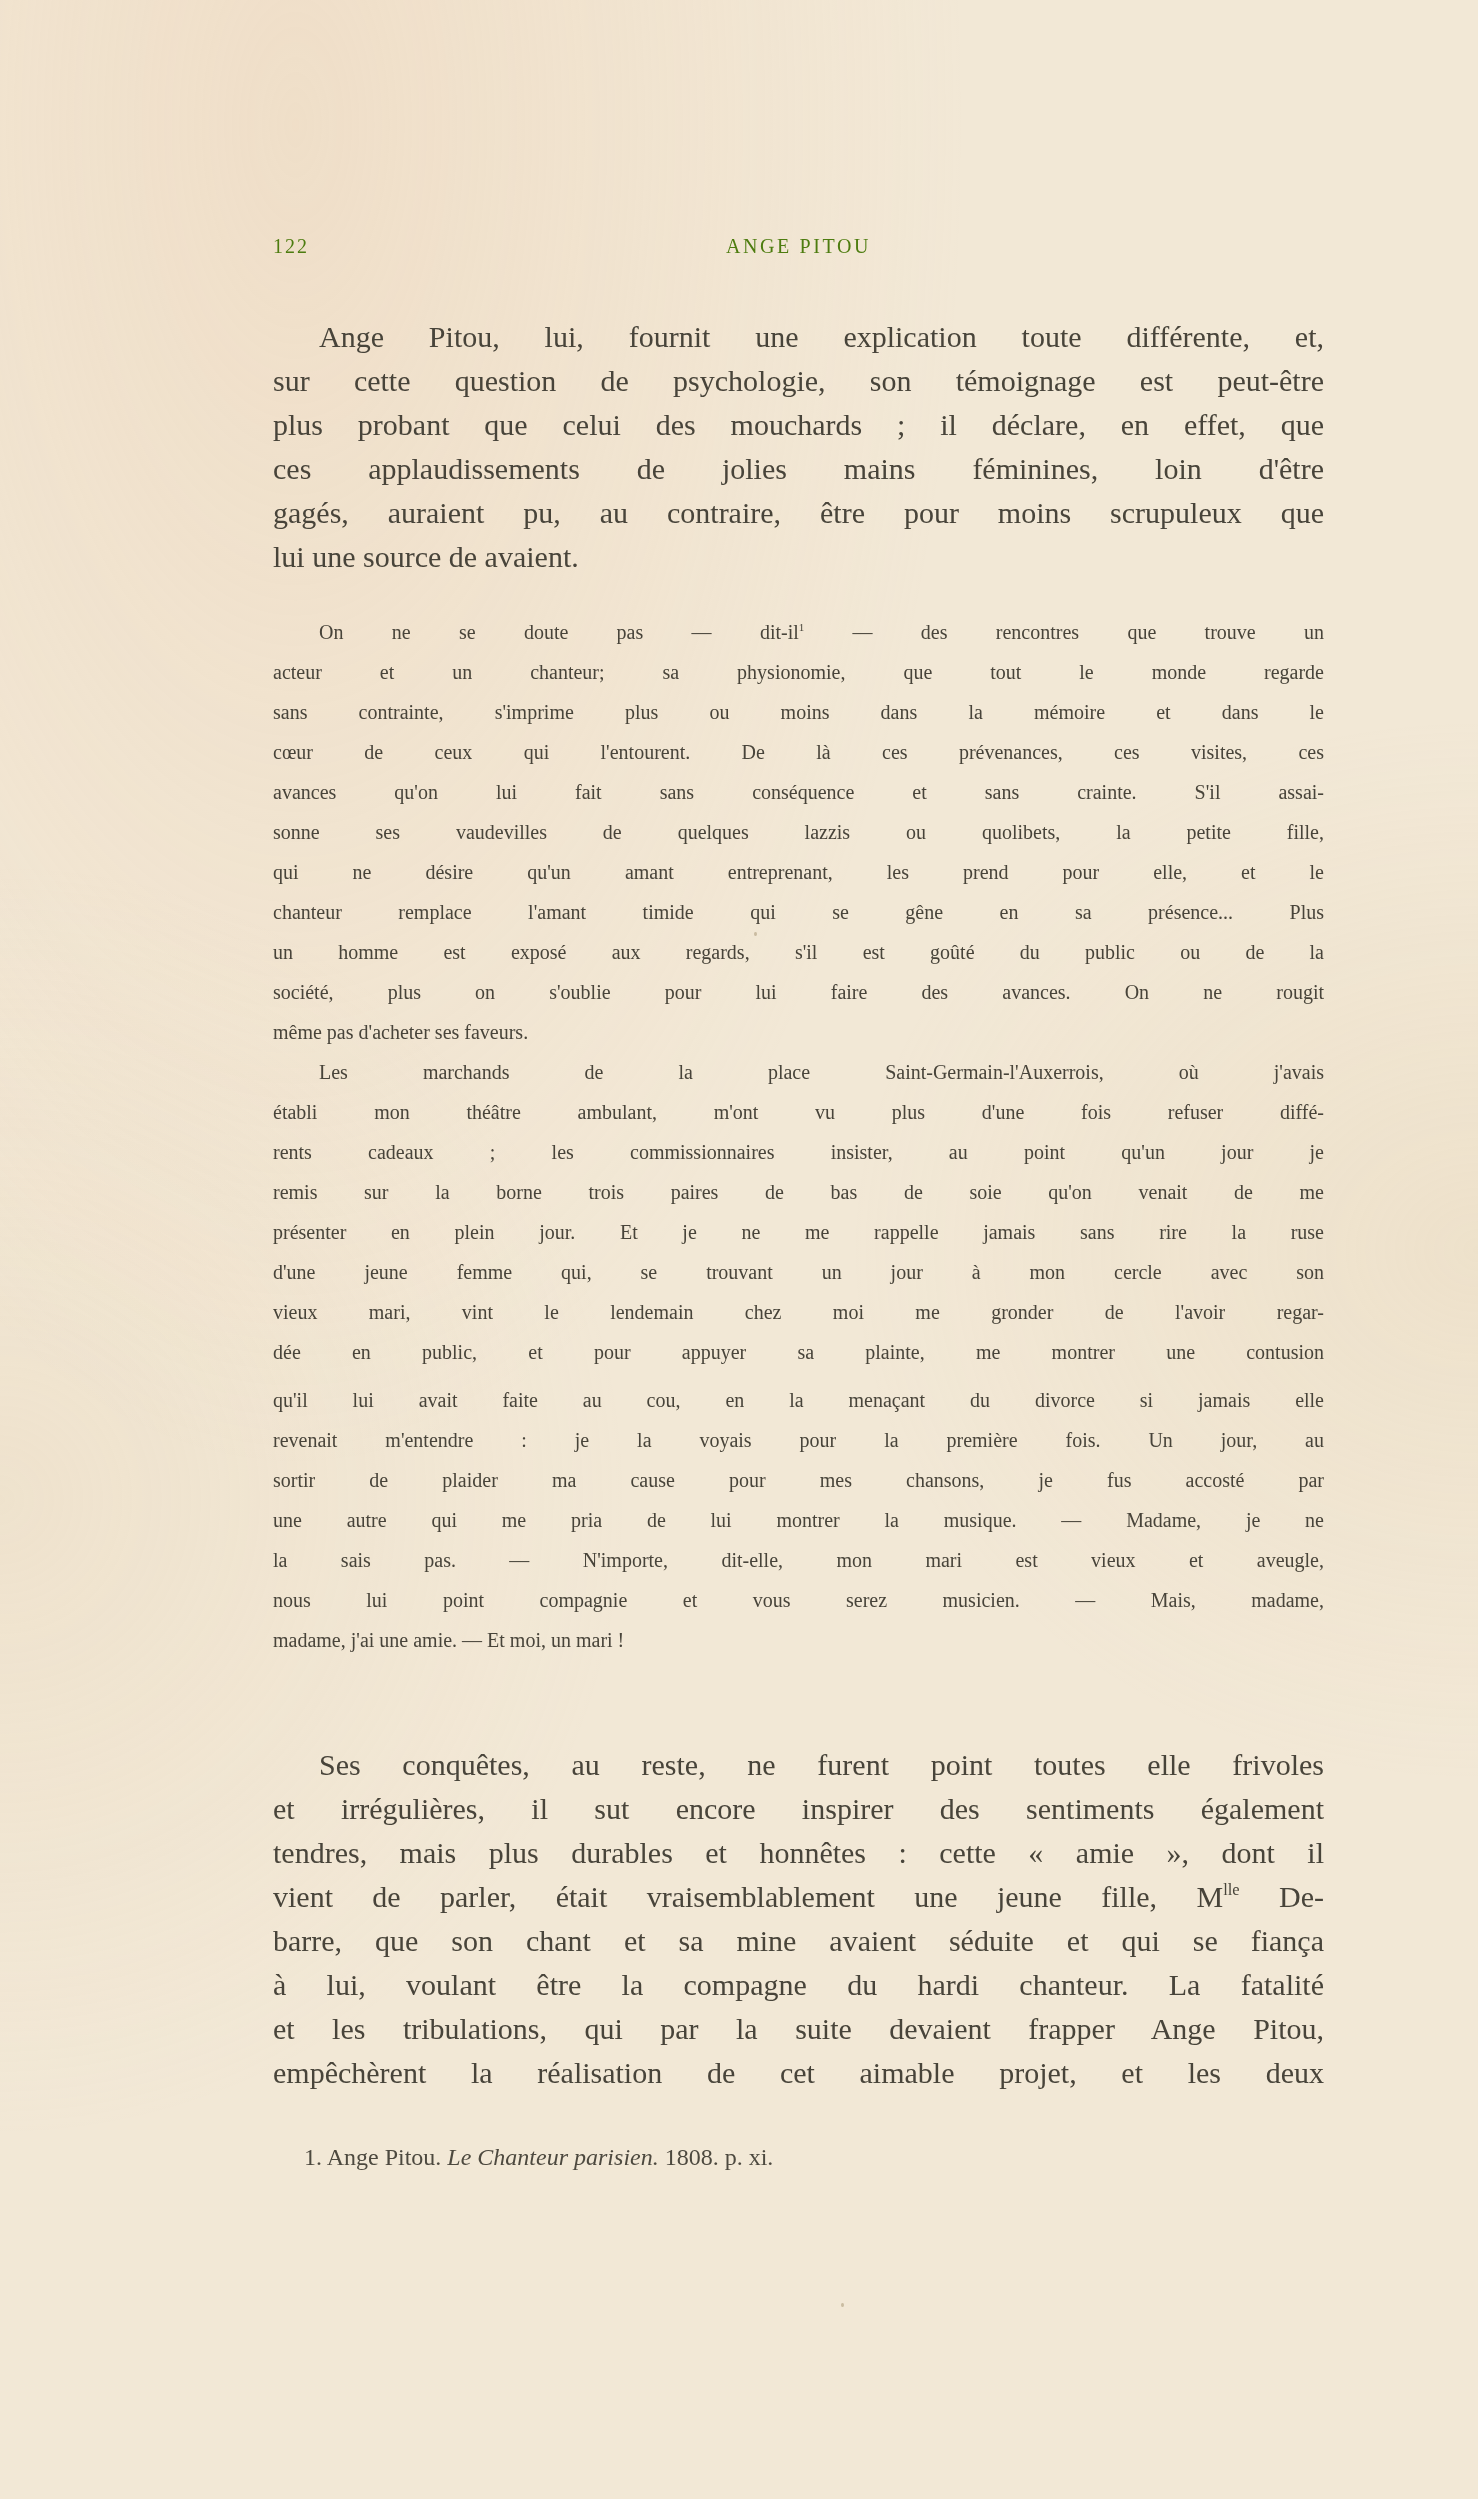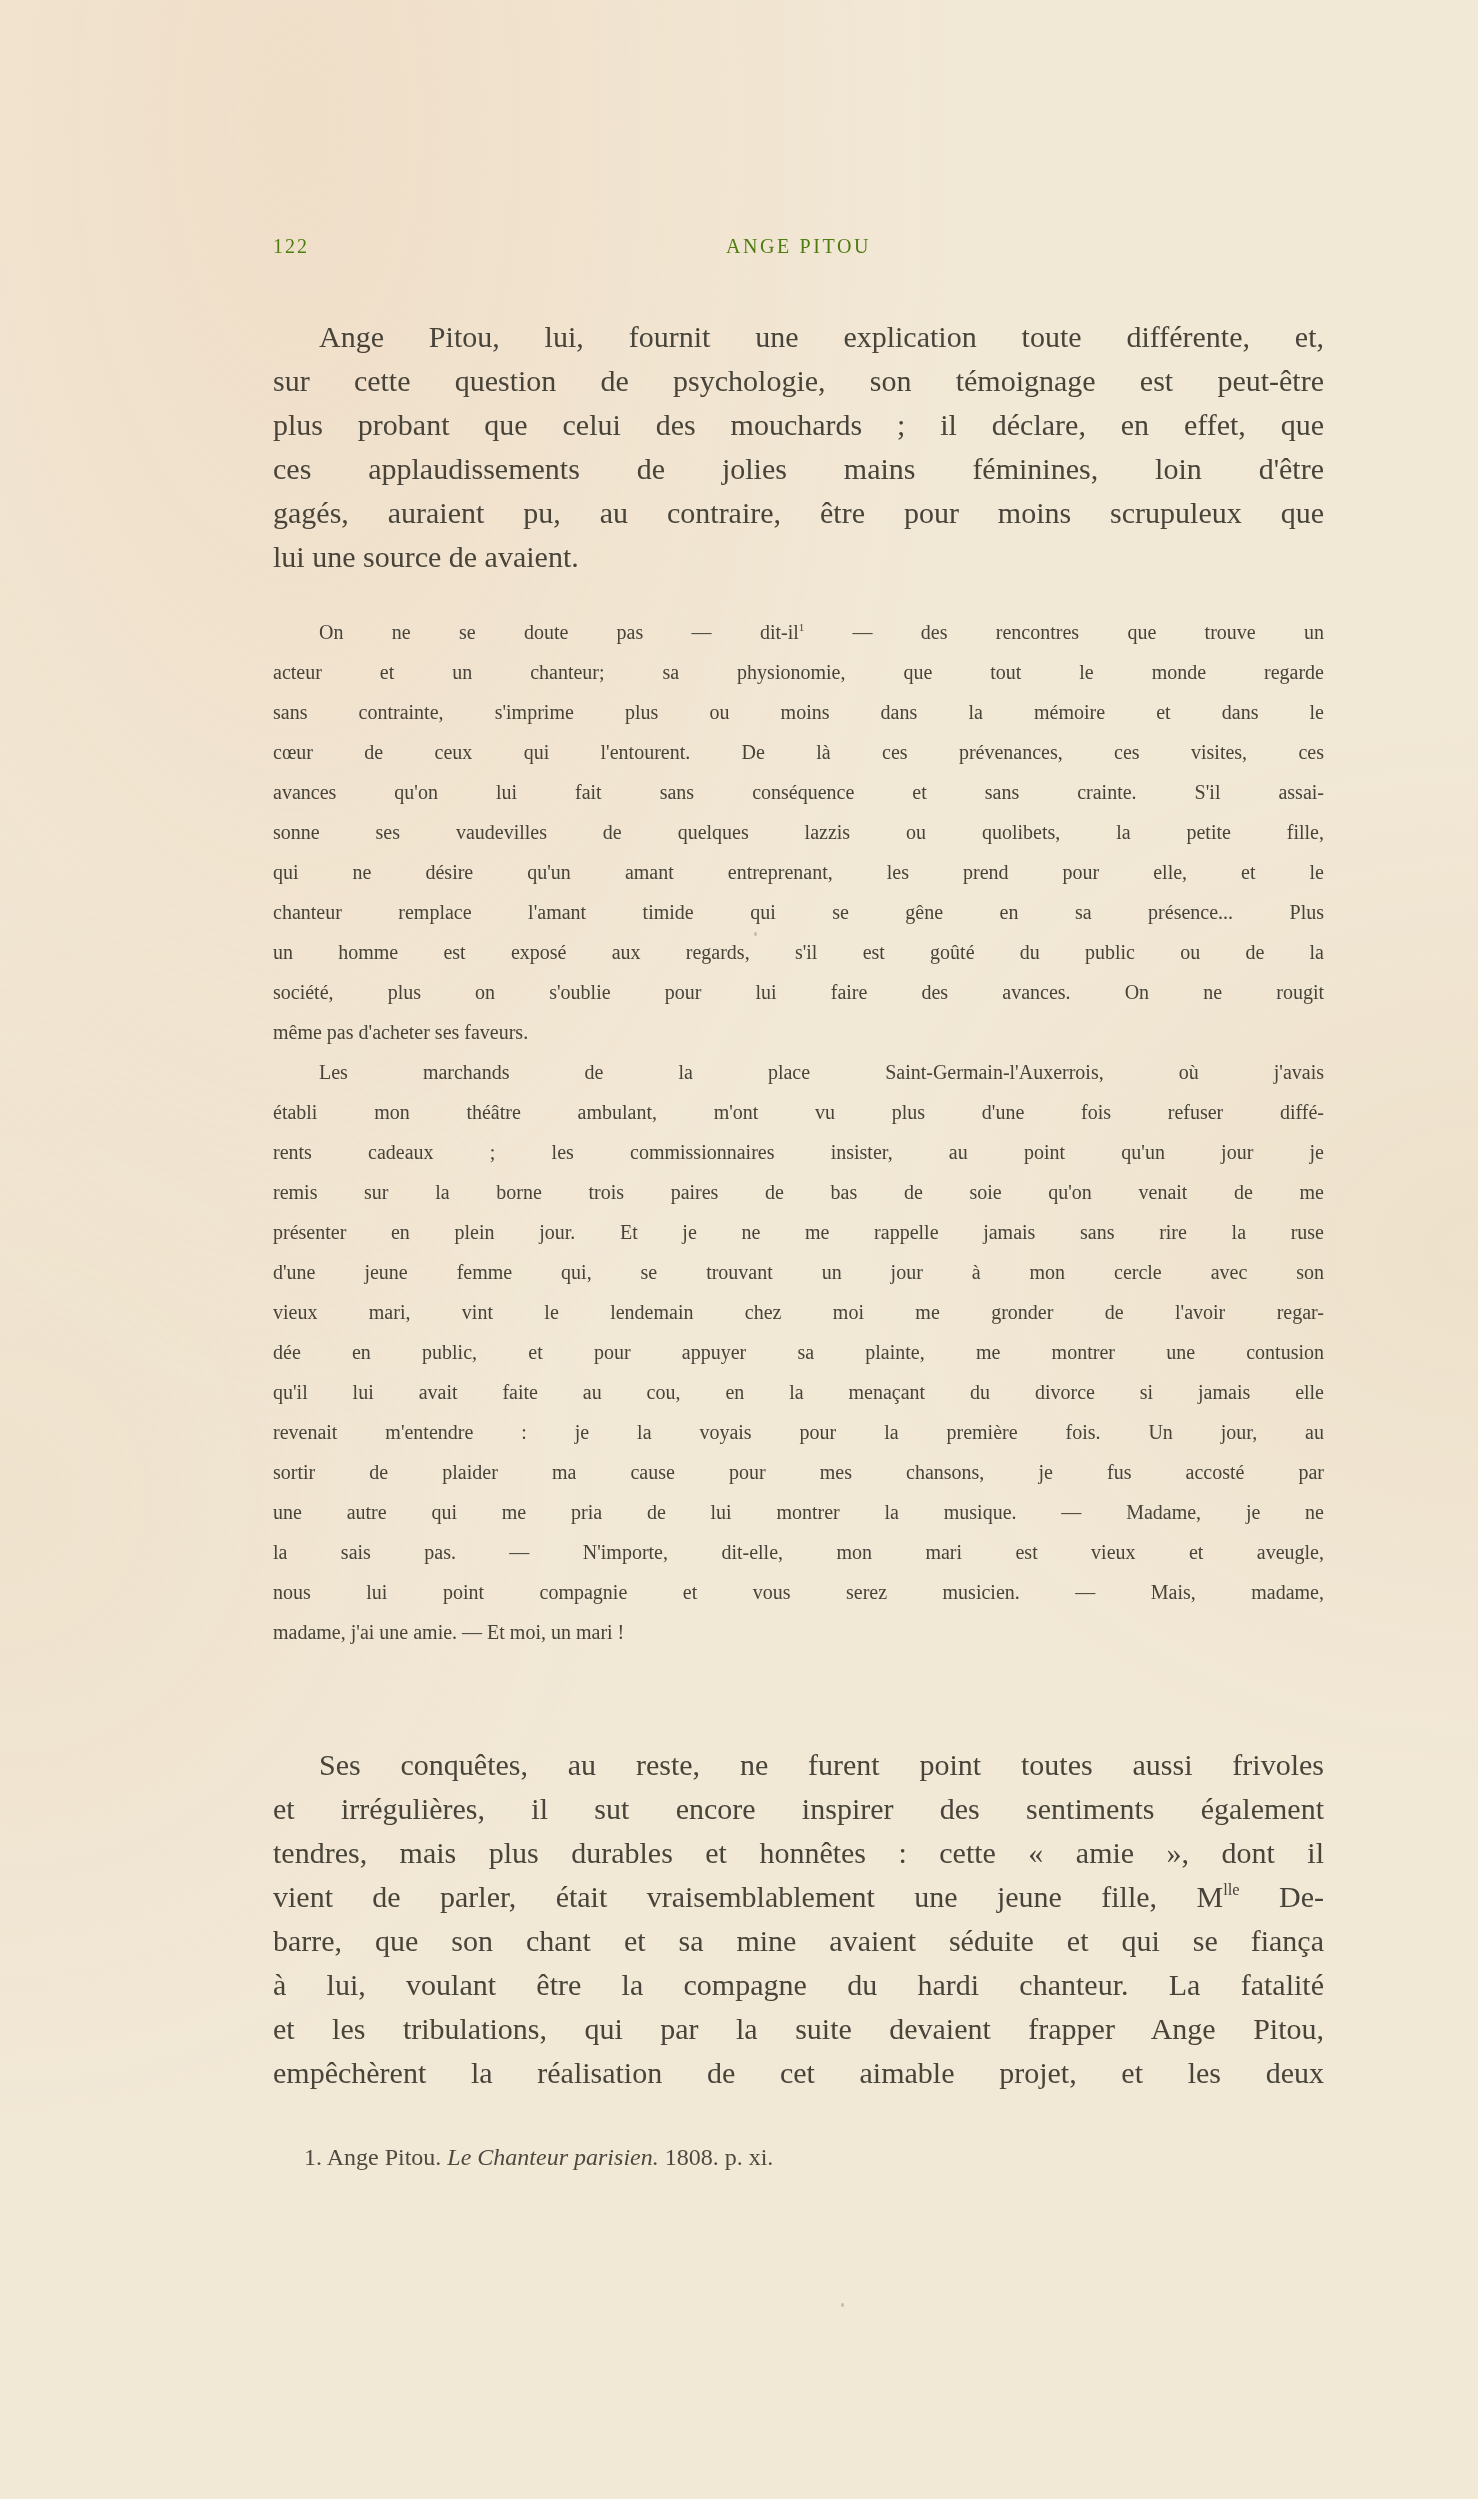--- a/index.html
+++ b/index.html
@@ -69,31 +69,31 @@
     <span class="line" style="white-space: nowrap; word-spacing: 0px;">société, plus on s'oublie pour lui faire des avances. On ne rougit</span>
     <span class="line last">même pas d'acheter ses faveurs.</span>
     <span class="line indent" style="white-space: nowrap; word-spacing: 0px;">Les marchands de la place Saint-Germain-l'Auxerrois, où j'avais</span>
     <span class="line" style="white-space: nowrap; word-spacing: 0px;">établi mon théâtre ambulant, m'ont vu plus d'une fois refuser diffé-</span>
     <span class="line" style="white-space: nowrap; word-spacing: 0px;">rents cadeaux ; les commissionnaires insister, au point qu'un jour je</span>
     <span class="line" style="white-space: nowrap; word-spacing: 0px;">remis sur la borne trois paires de bas de soie qu'on venait de me</span>
     <span class="line" style="white-space: nowrap; word-spacing: 0px;">présenter en plein jour. Et je ne me rappelle jamais sans rire la ruse</span>
     <span class="line" style="white-space: nowrap; word-spacing: 0px;">d'une jeune femme qui, se trouvant un jour à mon cercle avec son</span>
     <span class="line" style="white-space: nowrap; word-spacing: 0px;">vieux mari, vint le lendemain chez moi me gronder de l'avoir regar-</span>
     <span class="line" style="white-space: nowrap; word-spacing: 0px;">dée en public, et pour appuyer sa plainte, me montrer une contusion</span>
-    <span class="line" style="white-space: nowrap; word-spacing: 0px;">qu'il lui avait faite au cou, en la menaçant du divorce si jamais elle</span>
+    <span class="line" style="white-space: nowrap; word-spacing: 0px; margin-top: 8px;">qu'il lui avait faite au cou, en la menaçant du divorce si jamais elle</span>
     <span class="line" style="white-space: nowrap; word-spacing: 0px;">revenait m'entendre : je la voyais pour la première fois. Un jour, au</span>
     <span class="line" style="white-space: nowrap; word-spacing: 0px;">sortir de plaider ma cause pour mes chansons, je fus accosté par</span>
     <span class="line" style="white-space: nowrap; word-spacing: 0px;">une autre qui me pria de lui montrer la musique. — Madame, je ne</span>
     <span class="line" style="white-space: nowrap; word-spacing: 0px;">la sais pas. — N'importe, dit-elle, mon mari est vieux et aveugle,</span>
     <span class="line" style="white-space: nowrap; word-spacing: 0px;">nous lui point compagnie et vous serez musicien. — Mais, madame,</span>
     <span class="line last">madame, j'ai une amie. — Et moi, un mari !</span>
   </div>
 
   <div class="block p-main" style="top:1743px;">
-    <span class="line indent" style="white-space: nowrap; word-spacing: 0px;">Ses conquêtes, au reste, ne furent point toutes aussi frivoles</span>
+    <span class="line indent" style="white-space: nowrap; word-spacing: 0px;">Ses conquêtes, au reste, ne furent point toutes elle frivoles</span>
     <span class="line" style="white-space: nowrap; word-spacing: 0px;">et irrégulières, il sut encore inspirer des sentiments également</span>
     <span class="line" style="white-space: nowrap; word-spacing: 0px;">tendres, mais plus durables et honnêtes : cette « amie », dont il</span>
     <span class="line" style="white-space: nowrap; word-spacing: 0px;"><span>vient de parler, était vraisemblablement une jeune fille, M</span><sup>lle</sup><span> De-</span></span>
     <span class="line" style="white-space: nowrap; word-spacing: 0px;">barre, que son chant et sa mine avaient séduite et qui se fiança</span>
     <span class="line" style="white-space: nowrap; word-spacing: 0px;">à lui, voulant être la compagne du hardi chanteur. La fatalité</span>
     <span class="line" style="white-space: nowrap; word-spacing: 0px;">et les tribulations, qui par la suite devaient frapper Ange Pitou,</span>
     <span class="line" style="white-space: nowrap; word-spacing: 0px;">empêchèrent la réalisation de cet aimable projet, et les deux</span>
   </div>
 
   <div class="footnote">

